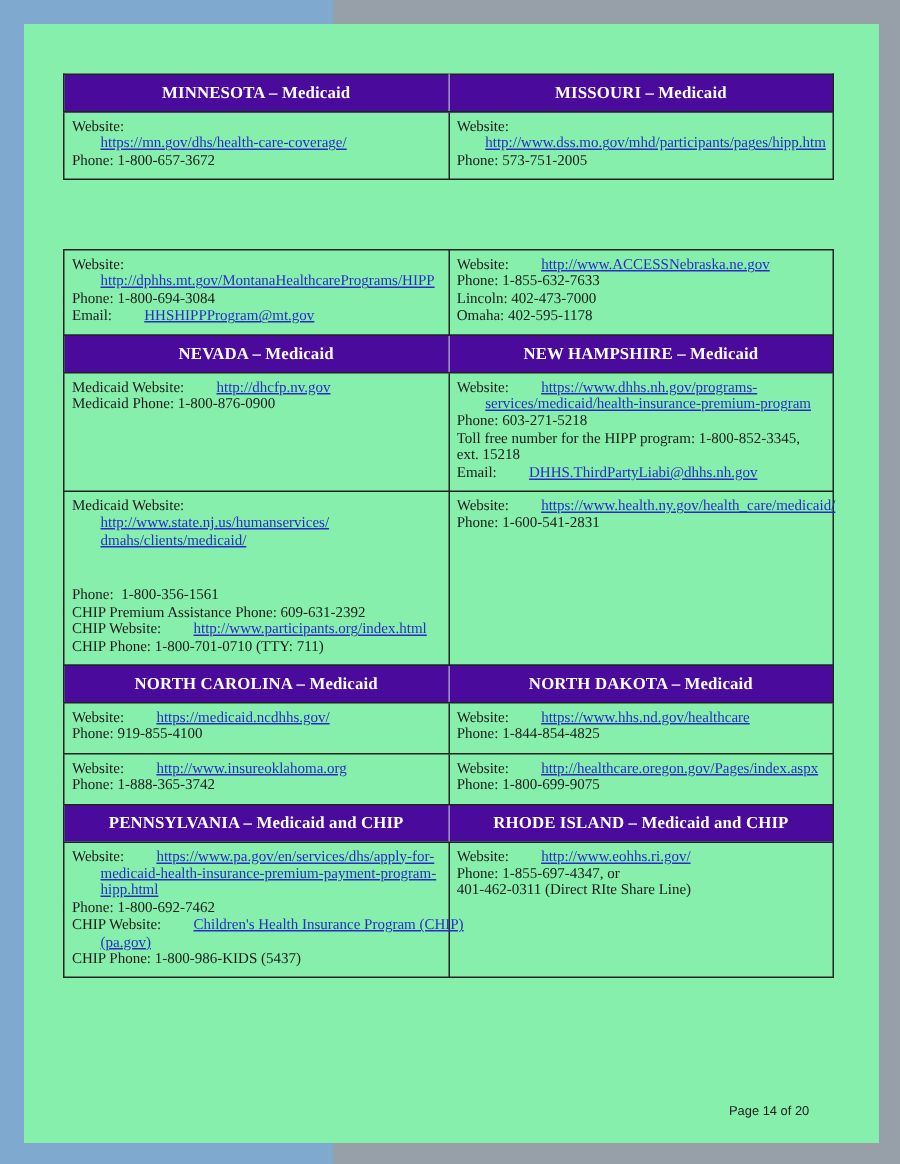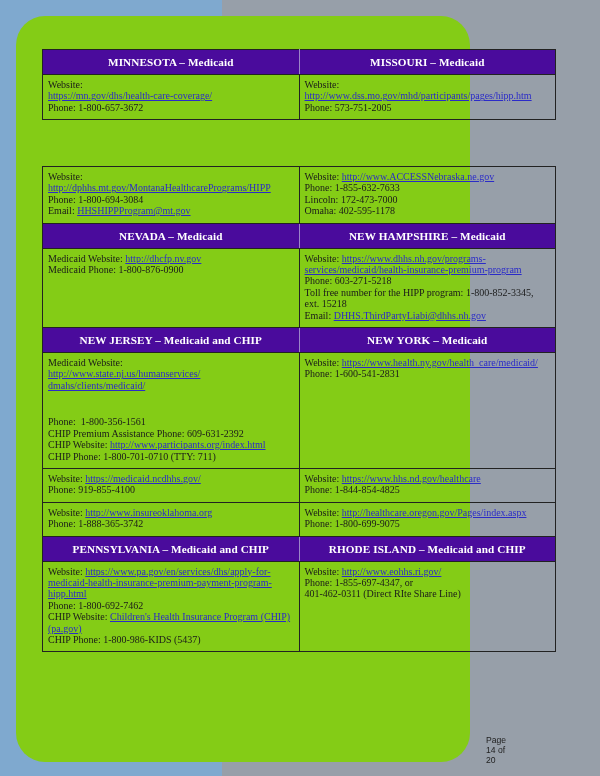--- a/index.html
+++ b/index.html
@@ -2,23 +2,22 @@
 <html><head>
 <meta charset="utf-8">
 <style>
   html, body { margin: 0; padding: 0; }
   body {
     width: 600px; height: 776px; position: relative; overflow: hidden;
     background: linear-gradient(to right, #7fa9cf 0px, #7fa9cf 222px, #979fa9 222px, #979fa9 600px);
     font-family: "Liberation Serif", "DejaVu Serif", serif;
   }
   .page {
-    position: absolute; left: 16px; top: 16px; width: 454px; height: 746px;
-    background: #84cc16;
-    border-radius: 29px;
+    position: absolute; left: 16px; top: 16px; width: 570px; height: 746px;
+    background: #86efac;
   }
   table.med {
     position: absolute; left: 26px; width: 514px;
     border-collapse: collapse; table-layout: fixed;
     border: 1px solid #222;
   }
   table.med col { width: 50%; }
   table.med th {
     background: #4a0b9c; color: #ffffff;
     font-family: "Liberation Serif", "DejaVu Serif", serif;
@@ -29,21 +28,21 @@
   }
   table.med th:first-child { border-left: 1px solid #222; }
   table.med th:last-child { border-right: 1px solid #222; }
   table.med td {
     border: 1px solid #222; vertical-align: top;
     padding: 4px 5px 6px 5px;
     font-size: 10px; line-height: 11.4px; color: #1a1a1a;
   }
   .ln { display: block; white-space: nowrap; }
   .wrap { display: block; white-space: normal; }
-  a.lk { color: #2b2bc8; text-decoration: underline; }
+  a.lk { color: #2b2bc8; text-decoration: underline; margin-left: 19px; }
   .pageno {
     position: absolute; left: 470px; top: 719px;
     font-family: "Liberation Sans", "DejaVu Sans", sans-serif;
     font-size: 8.6px; color: #222;
   }
 </style>
 </head>
 <body>
 
 <div class="page">
@@ -83,21 +82,21 @@
     <tr>
       <td>
         <span class="ln">Website:</span>
         <span class="ln"><a class="lk">http://dphhs.mt.gov/MontanaHealthcarePrograms/HIPP</a></span>
         <span class="ln">Phone: 1-800-694-3084</span>
         <span class="ln"><span>Email: </span><a class="lk">HHSHIPPProgram@mt.gov</a></span>
       </td>
       <td>
         <span class="ln"><span>Website: </span><a class="lk">http://www.ACCESSNebraska.ne.gov</a></span>
         <span class="ln">Phone: 1-855-632-7633</span>
-        <span class="ln">Lincoln: 172-473-7000</span>
+        <span class="ln">Lincoln: 402-473-7000</span>
         <span class="ln">Omaha: 402-595-1178</span>
       </td>
     </tr>
 
     <tr>
       <th>NEVADA – Medicaid</th>
       <th>NEW HAMPSHIRE – Medicaid</th>
     </tr>
     <tr>
       <td>
@@ -107,39 +106,39 @@
       <td>
         <span class="ln"><span>Website: </span><a class="lk">https://www.dhhs.nh.gov/programs-</a></span>
         <span class="ln"><a class="lk">services/medicaid/health-insurance-premium-program</a></span>
         <span class="ln">Phone: 603-271-5218</span>
         <span class="wrap">Toll free number for the HIPP program: 1-800-852-3345, ext. 15218</span>
         <span class="ln"><span>Email: </span><a class="lk">DHHS.ThirdPartyLiabi@dhhs.nh.gov</a></span>
       </td>
     </tr>
 
     <tr>
-      <th>NEW JERSEY – Medicaid and CHIP</th>
-      <th>NEW YORK – Medicaid</th>
-    </tr>
-    <tr>
       <td>
         <span class="ln">Medicaid Website:</span>
         <span class="ln"><a class="lk">http://www.state.nj.us/humanservices/</a></span>
         <span class="ln"><a class="lk">dmahs/clients/medicaid/</a></span>
         <span class="ln" style="white-space:pre;margin-top:25px;">Phone:  1-800-356-1561</span>
         <span class="ln">CHIP Premium Assistance Phone: 609-631-2392</span>
         <span class="ln"><span>CHIP Website: </span><a class="lk">http://www.participants.org/index.html</a></span>
         <span class="ln">CHIP Phone: 1-800-701-0710 (TTY: 711)</span>
       </td>
       <td>
         <span class="ln"><span>Website: </span><a class="lk">https://www.health.ny.gov/health_care/medicaid/</a></span>
         <span class="ln">Phone: 1-600-541-2831</span>
       </td>
     </tr>
 
+    <tr>
+      <th>NORTH CAROLINA – Medicaid</th>
+      <th>NORTH DAKOTA – Medicaid</th>
+    </tr>
     <tr>
       <td>
         <span class="ln"><span>Website: </span><a class="lk">https://medicaid.ncdhhs.gov/</a></span>
         <span class="ln">Phone: 919-855-4100</span>
       </td>
       <td>
         <span class="ln"><span>Website: </span><a class="lk">https://www.hhs.nd.gov/healthcare</a></span>
         <span class="ln">Phone: 1-844-854-4825</span>
       </td>
     </tr>

